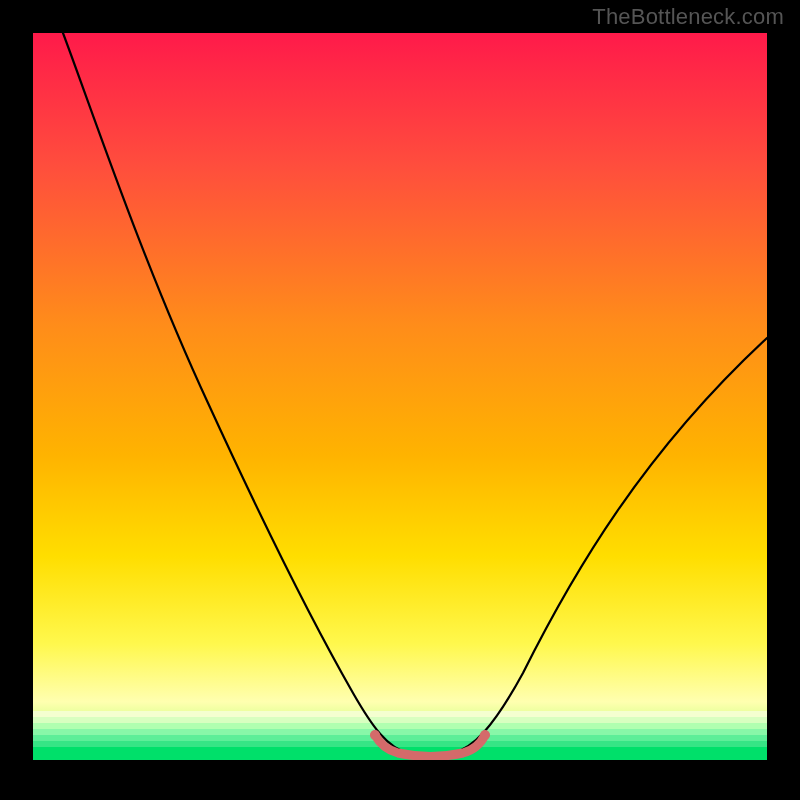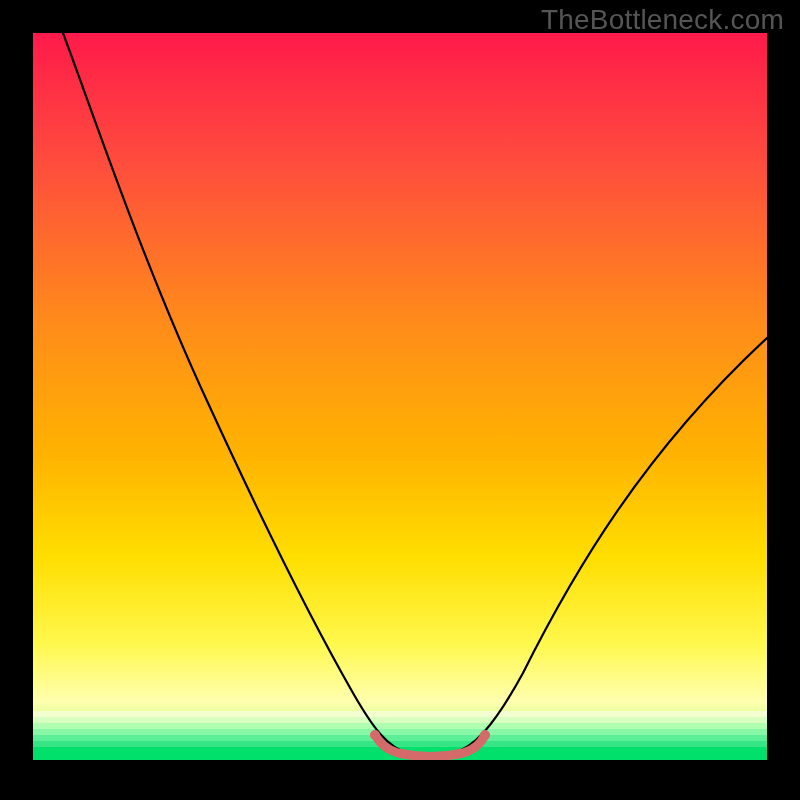--- a/index.html
+++ b/index.html
@@ -9,21 +9,21 @@
     background: #000;
     position: relative;
     overflow: hidden;
     font-family: Arial, Helvetica, sans-serif;
   }
   .watermark {
     position: absolute;
     top: 4px;
     right: 16px;
     color: #555;
-    font-size: 28px;
+    font-size: 22px;
     font-weight: 500;
     z-index: 10;
     letter-spacing: 0.2px;
   }
   .plot-area {
     position: absolute;
     left: 33px;
     top: 33px;
     width: 734px;
     height: 727px;

